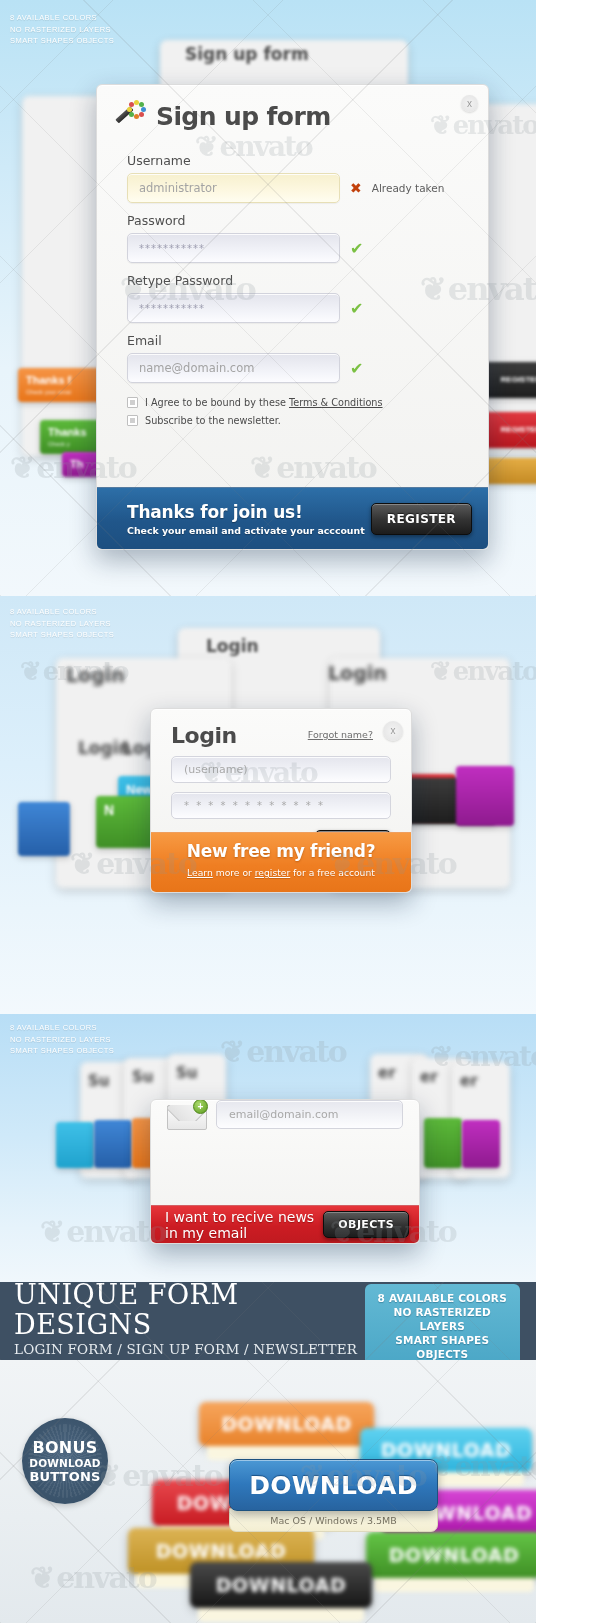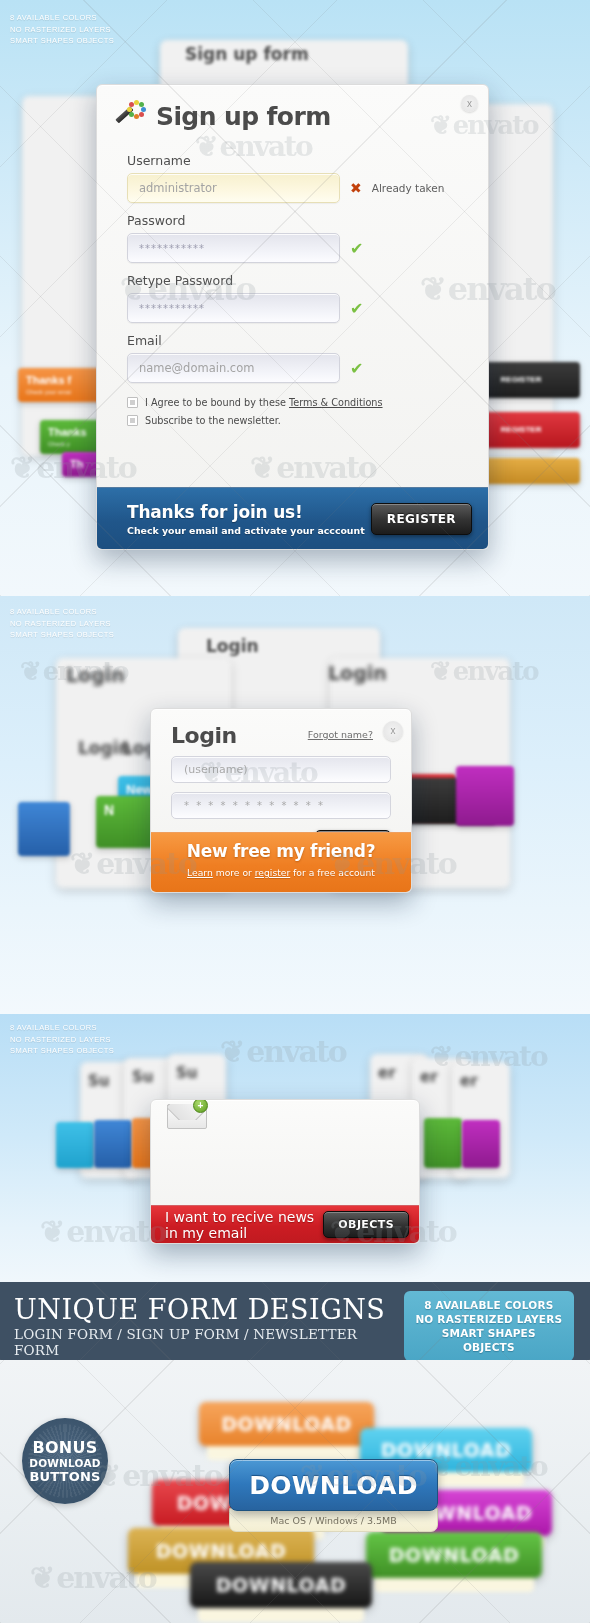--- a/index.html
+++ b/index.html
@@ -6,21 +6,21 @@
   body {
     width: 590px; height: 1623px;
     font-family: "Liberation Sans", sans-serif;
     background: #ffffff;
     overflow: hidden;
     position: relative;
   }
   .page { position: relative; width: 590px; height: 1623px; }
 
   
-  .sect { position: relative; width: 590px; overflow: hidden; }
+  .sect { position: relative; width: 536px; overflow: hidden; }
 
   .hatch {
     position:absolute; inset:0; pointer-events:none;
     background-image:
       repeating-linear-gradient(45deg, rgba(120,120,120,.13) 0 1px, transparent 1px 120px),
       repeating-linear-gradient(-45deg, rgba(120,120,120,.13) 0 1px, transparent 1px 120px);
     z-index: 60;
   }
   .wm {
     position:absolute; z-index:55; pointer-events:none;
@@ -453,20 +453,21 @@
     <div class="wm" style="left:330px; top:200px; font-size:30px;">envato</div>
   </div>
 
   <div class="modal" id="news-modal">
     <div class="news-row">
       <div class="env">
         <div class="body"></div>
         <div class="flap"></div>
         <div class="plus">+</div>
       </div>
+      <div class="ninput">email@domain.com</div>
     </div>
     <div class="foot-red">
       <span>I want to recive news in my email</span>
       <div class="darkbtn" style="padding:6px 14px;font-size:11px;">OBJECTS</div>
     </div>
   </div>
 
   <div class="sect" id="s4">
     <div class="banner-in">
       <div class="b-left">

